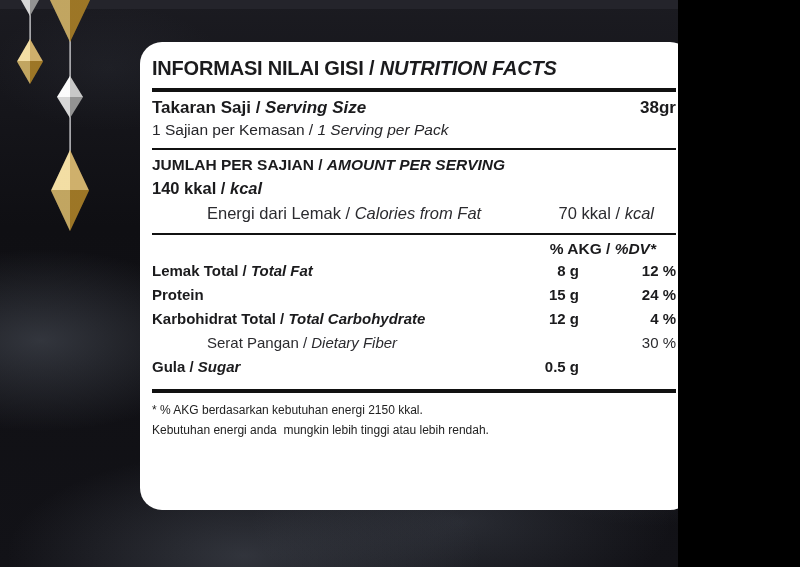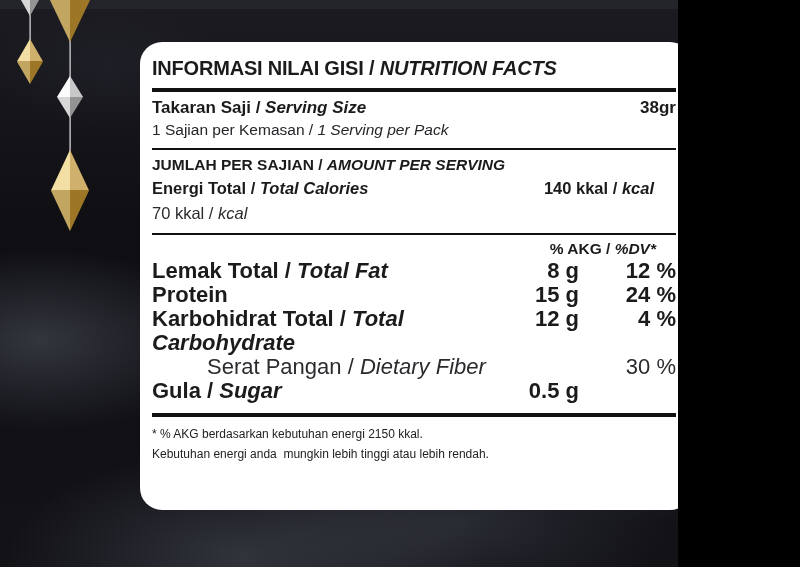--- a/index.html
+++ b/index.html
@@ -33,21 +33,21 @@
   .flexrow{display:flex;align-items:baseline;}
   .flexrow .grow{flex:1;}
   .serving-row{font-size:17px;font-weight:bold;line-height:22px;margin-top:5px;}
   .perpack{font-size:15.5px;line-height:22px;color:#26262a;}
   .sec-head{font-size:15.5px;font-weight:bold;line-height:22px;margin-top:4px;}
   .energy-row{font-size:16.5px;line-height:25px;}
   .energy-row .val{padding-right:22px;}
   .indent{padding-left:55px;}
   .reg{font-weight:normal;color:#2b2b2f;}
   .dv-head{font-size:15.5px;font-weight:bold;line-height:21px;text-align:right;padding-right:20px;margin-top:3px;}
-  .nrow{display:flex;align-items:baseline;font-size:22px;line-height:24px;}
+  .nrow{display:flex;align-items:baseline;font-size:15px;line-height:24px;}
   .nrow .lab{flex:1;}
   .nrow .amt{width:88px;text-align:right;}
   .nrow .dv{width:97px;text-align:right;}
   .foot1{font-size:12px;line-height:20px;margin-top:7px;color:#222;}
   .foot2{font-size:16.5px;line-height:18px;margin-top:11px;font-style:italic;color:#222;}
   .foot-line{white-space:pre-wrap;}
 
   
   .orn{position:absolute;z-index:5;}
   .string{position:absolute;width:2px;background:linear-gradient(to right,#6e6e72,#b9b9bd);}
@@ -84,29 +84,29 @@
       <span>1 Sajian per Kemasan / </span><span class="i">1 Serving per Pack</span>
     </div>
 
     <hr class="rule thin mt7">
 
     <div class="sec-head">
       <span>JUMLAH PER SAJIAN / </span><span class="i">AMOUNT PER SERVING</span>
     </div>
 
     <div class="flexrow energy-row b">
-      <span class="grow">
-        <span>Energi Total / </span><span class="i">Total Calories</span>
-      </span>
       <span class="val">
         <span>140 kkal / </span><span class="i">kcal</span>
       </span>
     </div>
 
     <div class="flexrow energy-row reg">
+      <span class="grow indent">
+        <span>Energi dari Lemak / </span><span class="i">Calories from Fat</span>
+      </span>
       <span class="val">
         <span>70 kkal / </span><span class="i">kcal</span>
       </span>
     </div>
 
     <hr class="rule thin mt7">
 
     <div class="dv-head">
       <span>% AKG / </span><span class="i">%DV*</span>
     </div>

